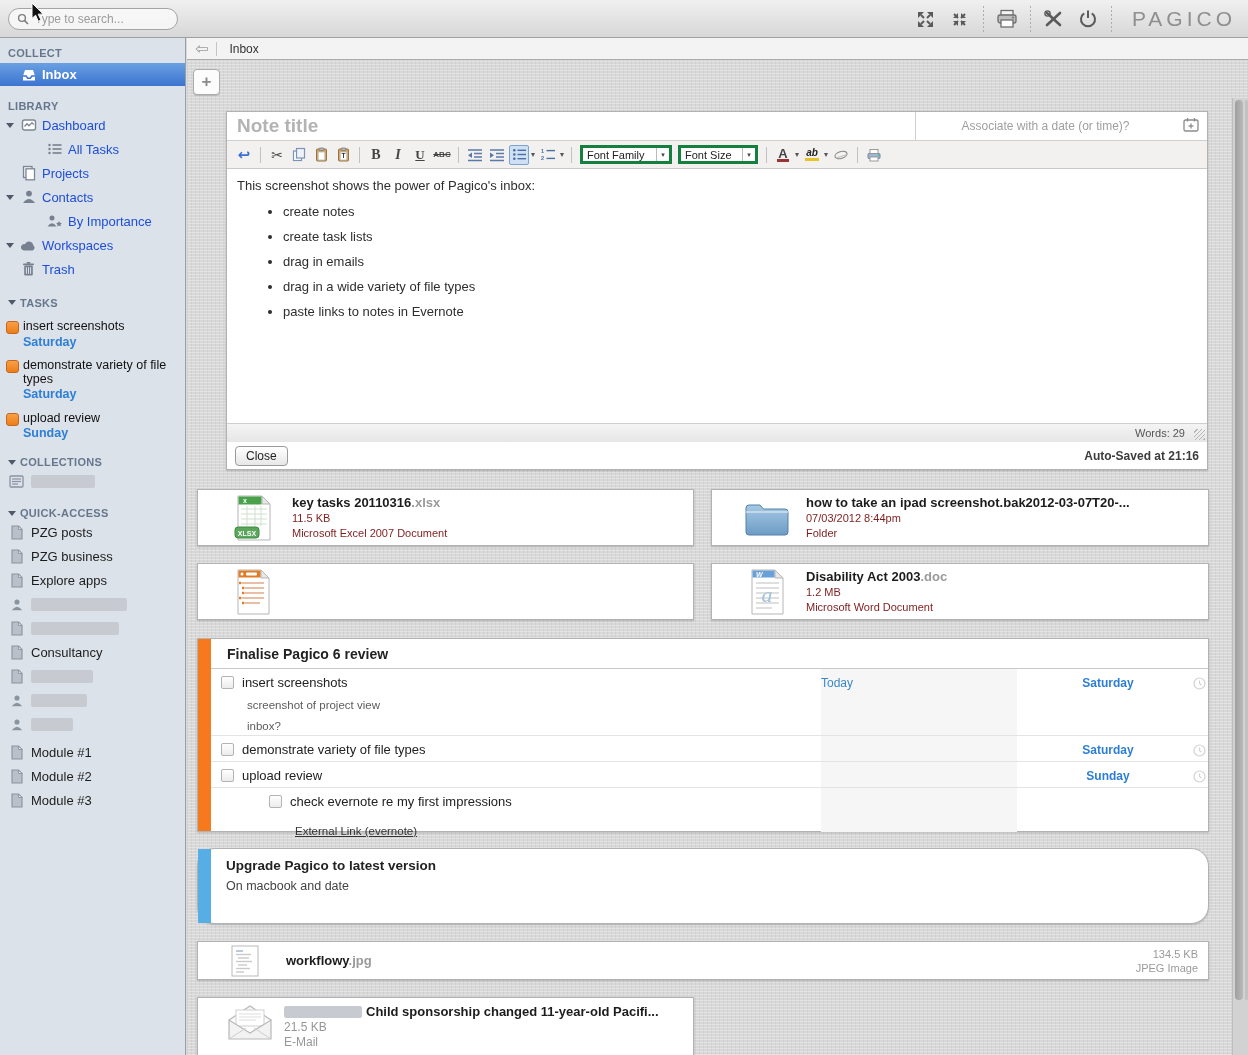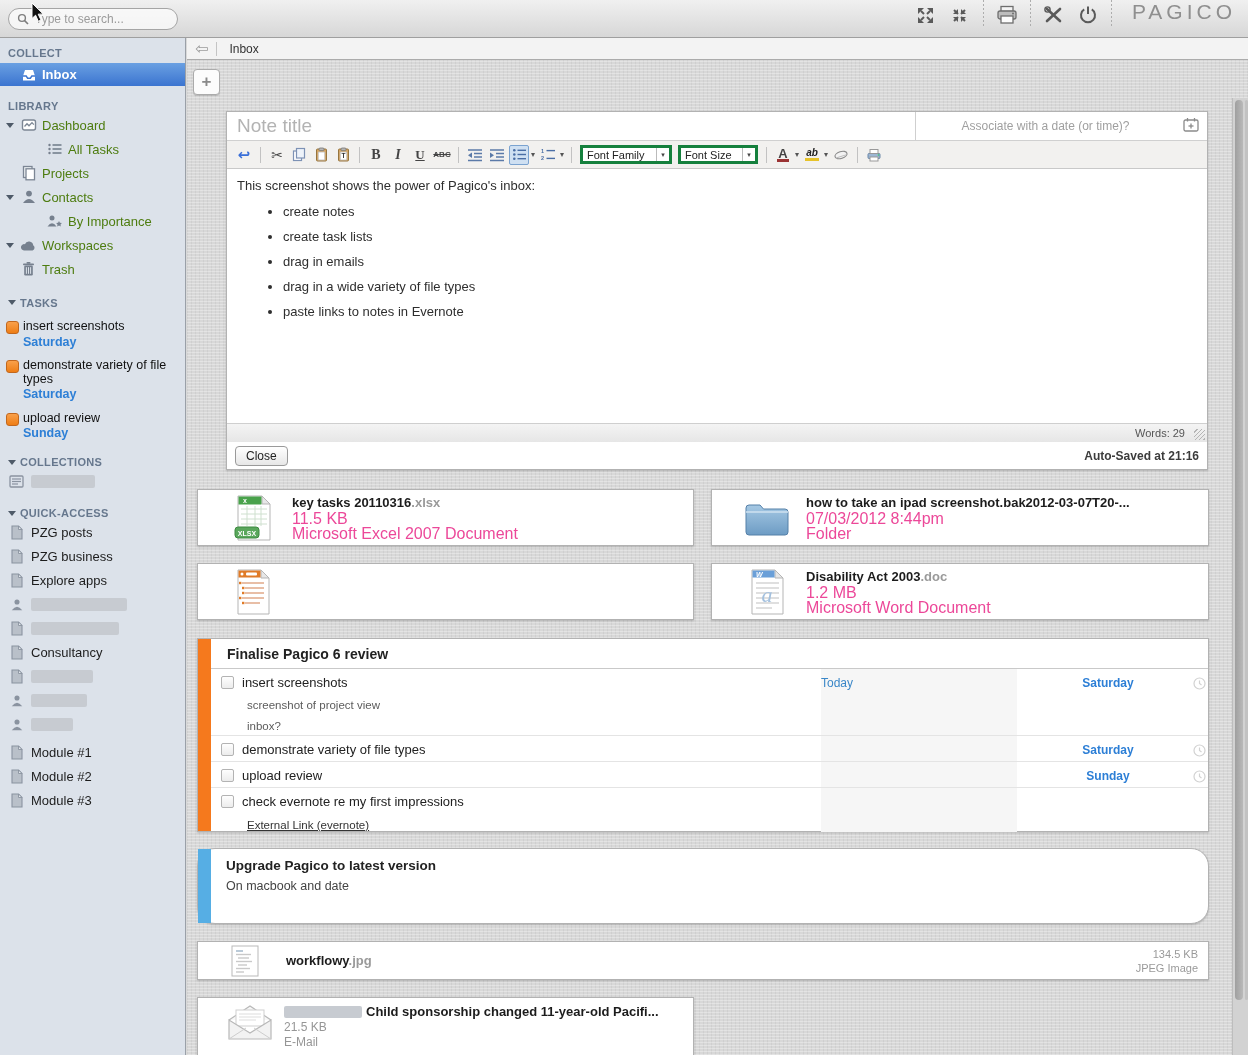--- a/index.html
+++ b/index.html
@@ -9,37 +9,37 @@
 
   
   .topbar{position:absolute;left:0;top:0;right:0;height:38px;
     background:linear-gradient(#f0f0f0,#d7d7d7);border-bottom:1px solid #9f9f9f;z-index:5;}
   .searchbox{position:absolute;left:8px;top:8px;width:170px;height:22px;border:1px solid #a5a5a5;
     border-radius:12px;background:rgba(252,252,252,.75);display:flex;align-items:center;padding:0 8px;}
   .searchbox svg{flex:0 0 auto;margin-right:4px;}
   .searchbox input{border:none;background:transparent;outline:none;width:100%;
     font-size:12px;color:#333;font-family:inherit;}
   .searchbox input::placeholder{color:#9b9b9b;}
-  .topicons{position:absolute;right:8px;top:0;height:38px;display:flex;align-items:flex-start;}
+  .topicons{position:absolute;right:8px;top:0;height:38px;display:flex;align-items:center;}
   .tbtn{width:34px;height:30px;display:flex;align-items:center;justify-content:center;cursor:pointer;}
   .tsep{width:1px;height:26px;margin:0 6px;background-image:linear-gradient(#adadad 50%,transparent 50%);
     background-size:1px 4px;}
   .logo{font-size:21px;letter-spacing:4px;color:#8f8f8f;margin-left:14px;margin-right:4px;font-weight:400;}
 
   
   .cursor{position:absolute;left:31px;top:3px;z-index:99;pointer-events:none;}
 
   
   .sidebar{position:absolute;left:0;top:38px;width:186px;bottom:0;background:#dce2ea;
     border-right:1px solid #9aa0a8;overflow:hidden;}
   .sec-h{display:flex;align-items:center;height:15px;padding-left:8px;margin-top:7px;
     font-size:11px;font-weight:bold;color:#66778d;letter-spacing:.3px;}
   .tri{width:0;height:0;border-left:4px solid transparent;border-right:4px solid transparent;
     border-top:5px solid #4e5a68;margin-right:4px;flex:0 0 auto;}
-  .srow{height:24px;display:flex;align-items:center;font-size:13px;color:#4d7c0f;cursor:default;}
+  .srow{height:24px;display:flex;align-items:center;font-size:13px;color:#1d4ed8;cursor:default;}
   .tri-slot{width:16px;margin-left:4px;display:flex;justify-content:center;flex:0 0 auto;}
   .sicon{width:17px;height:16px;margin-right:5px;display:flex;align-items:center;justify-content:center;flex:0 0 auto;}
   .srow.sel{height:23px;background:linear-gradient(#6aa0e2,#3b74d0);color:#fff;font-weight:bold;margin-top:3px;}
   .ind{padding-left:26px;}
   .trow{display:flex;margin:10px 0 0 6px;}
   .tcheck{width:13px;height:13px;border:1px solid #c2671d;border-radius:3px;flex:0 0 auto;
     background:linear-gradient(#f9a04a,#ee7d15);margin-top:1px;cursor:pointer;}
   .ttext{margin-left:4px;line-height:13.5px;}
   .tl{font-size:12.5px;color:#111;max-width:152px;}
   .td{font-size:12.5px;font-weight:bold;color:#2d7fd6;margin-top:2px;}
@@ -59,21 +59,21 @@
   .crumb-title{font-size:12px;color:#333;}
   .plus-tab{position:absolute;left:6px;top:31px;width:27px;height:26px;background:#fcfcfc;
     border:1px solid #ababab;border-radius:4px;color:#8a8a8a;font-size:17px;font-weight:bold;
     display:flex;align-items:center;justify-content:center;cursor:pointer;box-shadow:0 1px 1px rgba(0,0,0,.15);}
 
   .card{position:absolute;background:#fff;border:1px solid #b2b2b2;box-shadow:0 1px 2px rgba(0,0,0,.18);}
 
   
   .editor{left:39px;top:73px;width:982px;height:359px;display:flex;flex-direction:column;}
   .ed-titlerow{height:29px;display:flex;border-bottom:1px solid #d0d0d0;flex:0 0 auto;}
-  .ed-title{flex:1;border:none;outline:none;font-size:19px;color:#444;padding:0 0 0 10px;font-family:inherit;}
+  .ed-title{flex:1;border:none;outline:none;font-size:19px;color:#444;padding:0 0 0 10px;font-family:inherit;font-weight:bold;}
   .ed-title::placeholder{color:#b3b3b3;}
   .ed-date{width:292px;border-left:1px solid #cfcfcf;display:flex;align-items:center;}
   .ed-date input{flex:1;border:none;outline:none;font-size:12px;text-align:center;color:#555;font-family:inherit;}
   .ed-date input::placeholder{color:#9f9f9f;}
   .ed-date .cal{margin:0 8px;cursor:pointer;}
   .ed-toolbar{height:28px;background:#f2f1ef;border-bottom:1px solid #c9c9c9;display:flex;
     align-items:center;padding:0 6px;flex:0 0 auto;}
   .ti{height:20px;min-width:20px;display:flex;align-items:center;justify-content:center;
     margin:0 1px;cursor:pointer;color:#444;}
   .ti-sep{width:1px;height:16px;background:#c2c2c2;margin:0 5px;}
@@ -105,43 +105,43 @@
   .close-btn{font-size:12px;color:#222;padding:2px 10px;border:1px solid #9a9a9a;border-radius:4px;
     background:linear-gradient(#fff,#e7e7e7);cursor:pointer;font-family:inherit;}
   .autosave{font-size:12px;font-weight:bold;color:#3c3c3c;}
 
   
   .filecard{height:57px;display:flex;align-items:center;padding-left:32px;cursor:default;}
   .fc-icon{width:46px;height:46px;display:flex;align-items:center;justify-content:center;
     margin-right:16px;flex:0 0 auto;}
   .fc-name{font-size:13px;font-weight:bold;color:#1c1c1c;line-height:16px;white-space:nowrap;}
   .fc-name .ext{font-weight:bold;color:#9a9a9a;}
-  .fc-meta{font-size:16px;color:#ec4899;line-height:15px;}
+  .fc-meta{font-size:11px;color:#7f1d1d;line-height:15px;}
 
   
   .tasklist{left:10px;top:600px;width:1012px;height:194px;}
   .stripe{position:absolute;left:0;top:0;bottom:0;width:13px;}
   .stripe.orange{background:#f5791d;}
   .stripe.blue{background:#56aee4;}
   .tl-inner{position:absolute;left:13px;top:0;right:0;bottom:0;}
   .tl-head{height:30px;display:flex;align-items:center;padding-left:16px;font-size:14px;
     font-weight:bold;color:#222;border-bottom:1px solid #c9c9c9;}
   .tl-row{position:relative;border-bottom:1px solid #e4e4e4;}
-  .tl-row:last-child{border-bottom:none;}
+  .tl-row:last-child{border-bottom:none;padding-left:48px;}
   .cell-mid{position:absolute;left:610px;top:0;bottom:0;width:196px;background:#f6f6f6;
     padding-top:7px;font-size:12px;color:#3a87c8;}
   .cell-due{position:absolute;left:806px;top:0;bottom:0;width:182px;text-align:center;
     padding-top:7px;font-size:12px;font-weight:bold;color:#2d7fd6;}
   .clockpos{position:absolute;right:2px;top:7px;}
   .tl-main{display:flex;align-items:center;padding:6px 0 0 10px;}
   .cb{width:13px;height:13px;border:1px solid #b3b3b3;border-radius:2px;flex:0 0 auto;
     background:linear-gradient(#fefefe,#ececec);cursor:pointer;}
   .tl-label{font-size:13px;color:#222;margin-left:8px;}
   .tl-note{font-size:11.5px;color:#5c5c5c;margin:9px 0 0 36px;line-height:12px;}
-  .tl-link{font-size:11.5px;color:#333;text-decoration:underline;margin:10px 0 0 36px;
+  .tl-link{font-size:11.5px;color:#333;text-decoration:underline;margin:16px 0 0 36px;
     display:inline-block;cursor:pointer;}
 
   
   .upgrade{left:10px;top:810px;width:1012px;height:76px;border-radius:18px;}
   .up-title{font-size:13.5px;font-weight:bold;color:#222;margin:9px 0 0 28px;}
   .up-sub{font-size:12.5px;color:#444;margin:6px 0 0 28px;}
   .imgcard{left:10px;top:903px;width:1012px;height:39px;display:flex;align-items:center;}
   .imgcard .fc-icon{width:30px;height:32px;margin:0 26px 0 32px;}
   .img-meta{margin-left:auto;text-align:right;padding-right:10px;font-size:11px;color:#9a9a9a;line-height:14px;}
   .emailcard{left:10px;top:959px;width:497px;height:62px;display:flex;align-items:flex-start;padding:6px 0 0 28px;}

